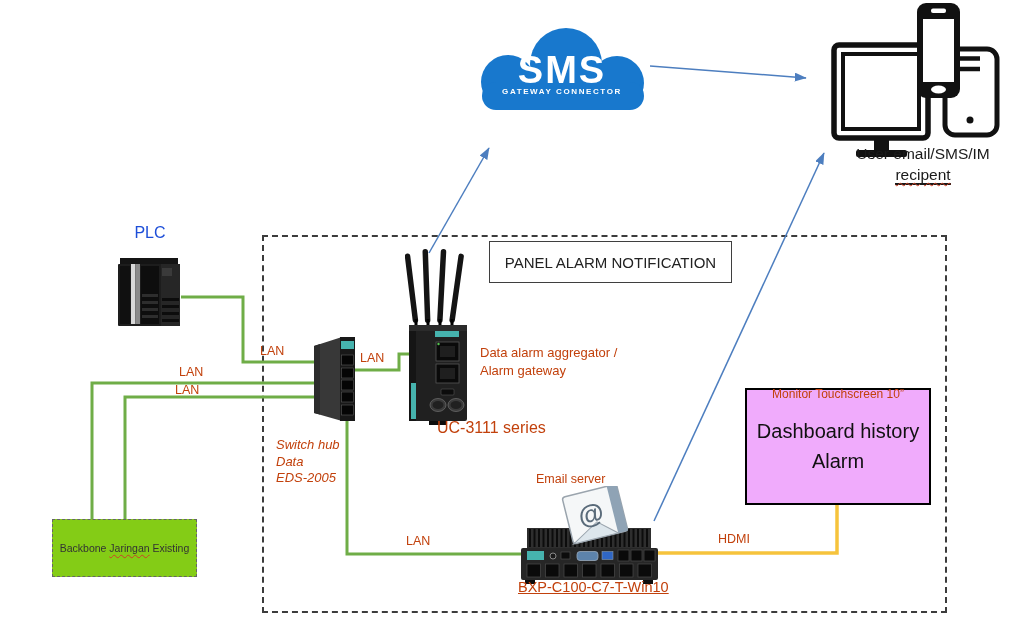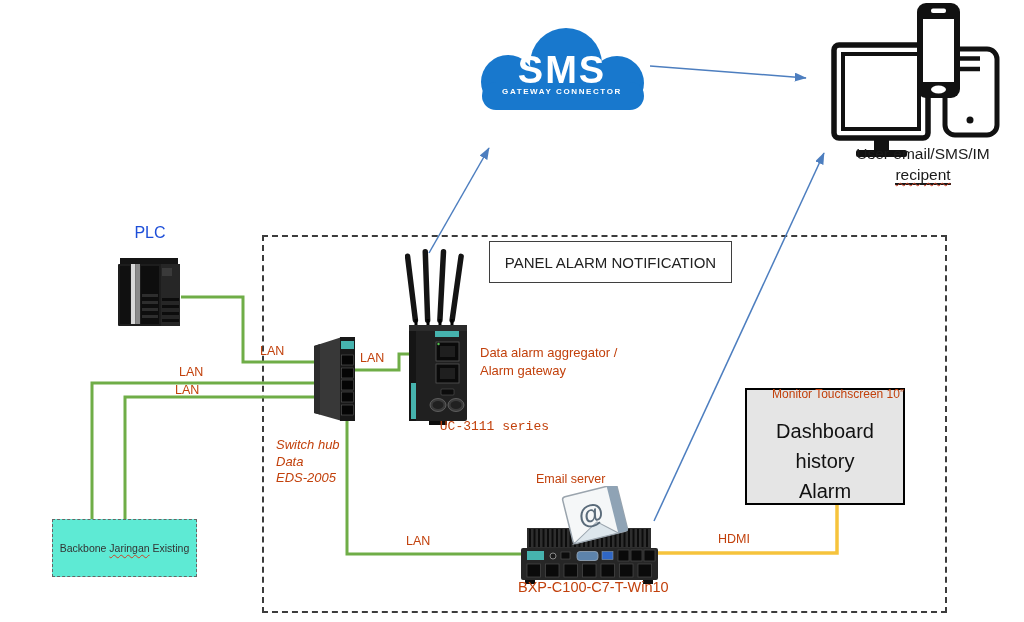--- a/index.html
+++ b/index.html
@@ -10,41 +10,41 @@
   
   #wiring{position:absolute;left:0;top:0;width:1024px;height:622px;z-index:1;}
   .lan-line{stroke:var(--lan-line,#6fad47);stroke-width:3;fill:none;}
   .hdmi-line{stroke:var(--hdmi-line,#f8c43c);stroke-width:3.5;fill:none;}
   .arrow-line{stroke:var(--arrow-line,#4d7ebf);stroke-width:1.5;fill:none;}
   marker path{fill:var(--arrow-line,#4d7ebf);}
 
   
   .panel-box{left:262px;top:235px;width:685px;height:378px;border:2px dashed #3c3c3c;z-index:0;box-sizing:border-box;}
   .backbone-box{left:52px;top:519px;width:145px;height:58px;border:1.3px dashed #666;box-sizing:border-box;
-                display:flex;align-items:center;justify-content:center;font-size:10.5px;color:#333;background:#5eead4;z-index:2;}
+                display:flex;align-items:center;justify-content:center;font-size:10.5px;color:#333;background:#84cc16;z-index:2;}
   .title-box{left:489px;top:241px;width:243px;height:42px;border:1.5px solid #3f3f3f;background:#fff;box-sizing:border-box;
              display:flex;align-items:center;justify-content:center;font-size:15px;color:#222;z-index:2;}
-  .dashboard-box{left:745px;top:388px;width:160px;height:117px;border:2.5px solid #000;background:#e5e5e5;box-sizing:border-box;
+  .dashboard-box{left:745px;top:388px;width:186px;height:117px;border:2.5px solid #000;background:#f0abfc;box-sizing:border-box;
                  text-align:center;padding-top:26px;font-size:20px;line-height:30px;color:#111;z-index:2;}
 
   
   .lbl{position:absolute;z-index:3;white-space:nowrap;color:#c2410c;}
   .plc-label{left:114px;top:224px;width:72px;text-align:center;font-size:16px;color:#1d4ed8;}
   .lan{font-size:12.5px;}
   .lan-plc{left:260px;top:344px;}
   .lan-gateway{left:360px;top:351px;}
   .lan-b1{left:179px;top:365px;}
   .lan-b2{left:175px;top:383px;}
   .lan-email{left:406px;top:534px;}
   .hdmi-lbl{left:702px;top:532px;font-size:12.5px;margin-left:16px;}
   .switch-caption{left:276px;top:437px;font-size:13px;line-height:16.5px;font-style:italic;}
   .uc-desc{left:472px;top:344px;font-size:13px;line-height:18px;margin-left:8px;}
-  .uc-caption{left:437px;top:419px;width:112px;text-align:right;font-size:13px;font-family:Liberation Mono, monospace;}
+  .uc-caption{left:437px;top:419px;width:112px;text-align:left;font-size:16px;}
   .email-label{left:536px;top:472px;font-size:12.5px;}
-  .bxp-caption{left:518px;top:579px;width:145px;text-align:center;font-size:14.5px;}
+  .bxp-caption{left:518px;top:579px;width:145px;text-align:center;font-size:14.5px;text-decoration:underline;}
   .sms-caption{left:478px;top:116px;width:168px;text-align:center;font-size:17px;color:#1a1a1a;}
   .recipient-caption{left:833px;top:143px;width:180px;text-align:center;font-size:15.5px;line-height:21px;color:#1a1a1a;}
   .monitor-caption{left:745px;top:367px;width:186px;text-align:center;font-size:12px;margin-top:20px;}
   .squiggle{text-decoration:underline wavy #cc4125;text-decoration-thickness:1px;text-underline-offset:2px;}
   .underline-black{border-bottom:2px solid #1a1a1a;}
   .cloud-fill{fill:var(--cloud-blue,#1878cd);}
 </style>
 </head>
 <body>
 

